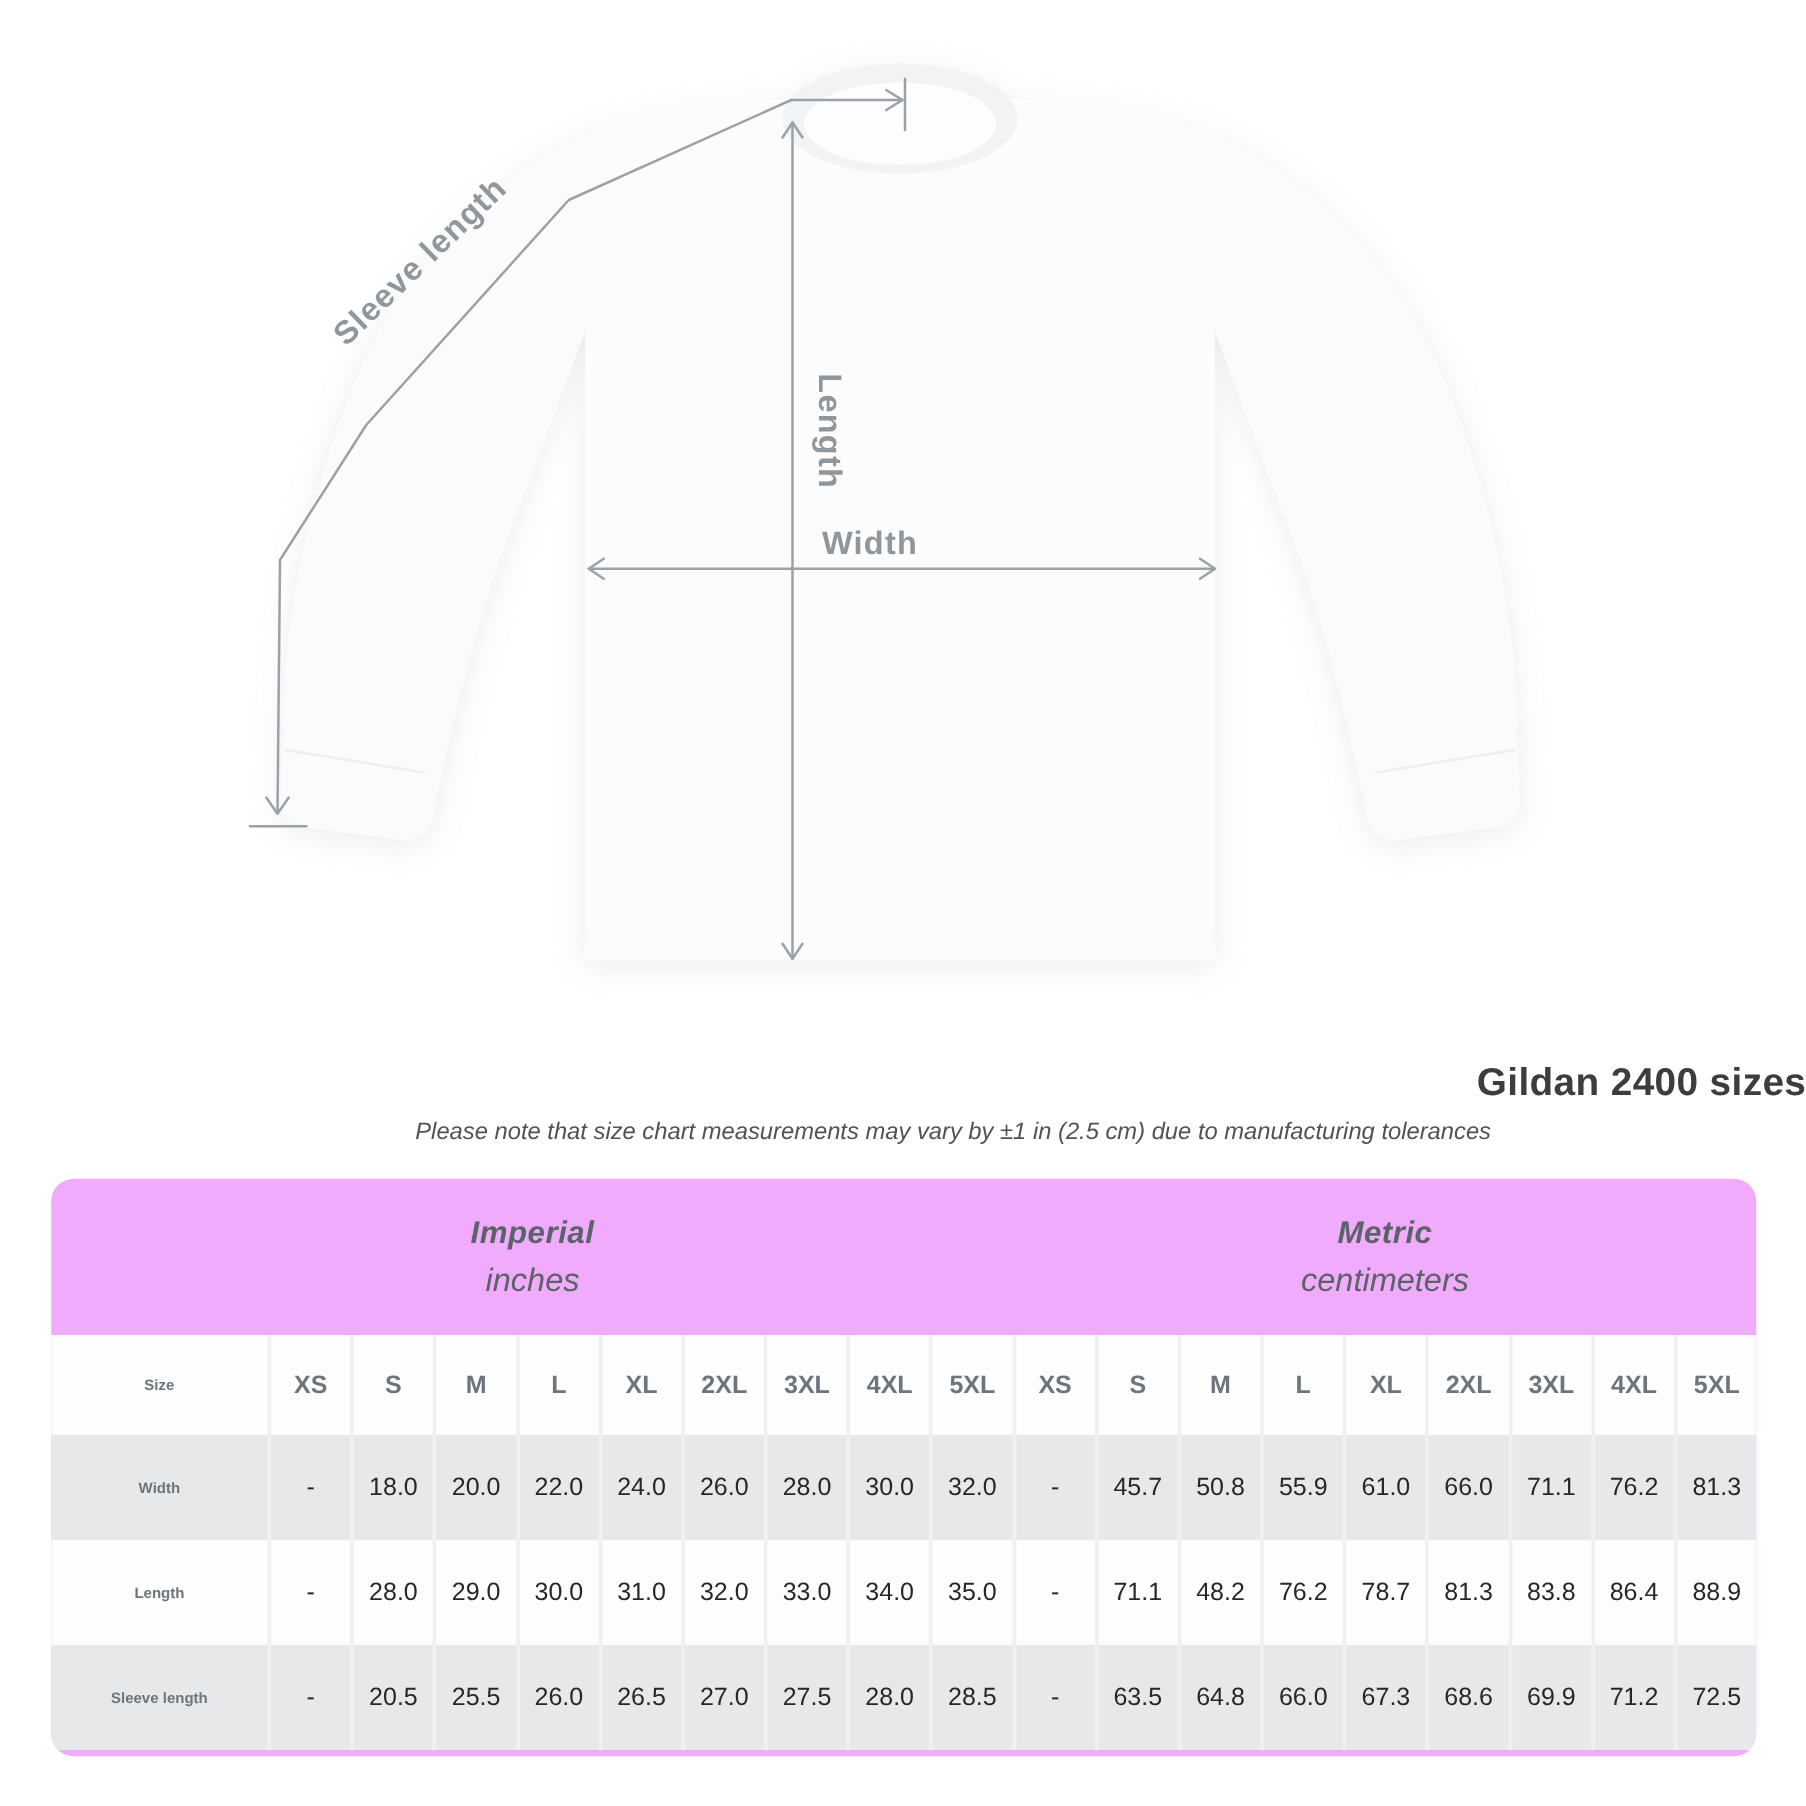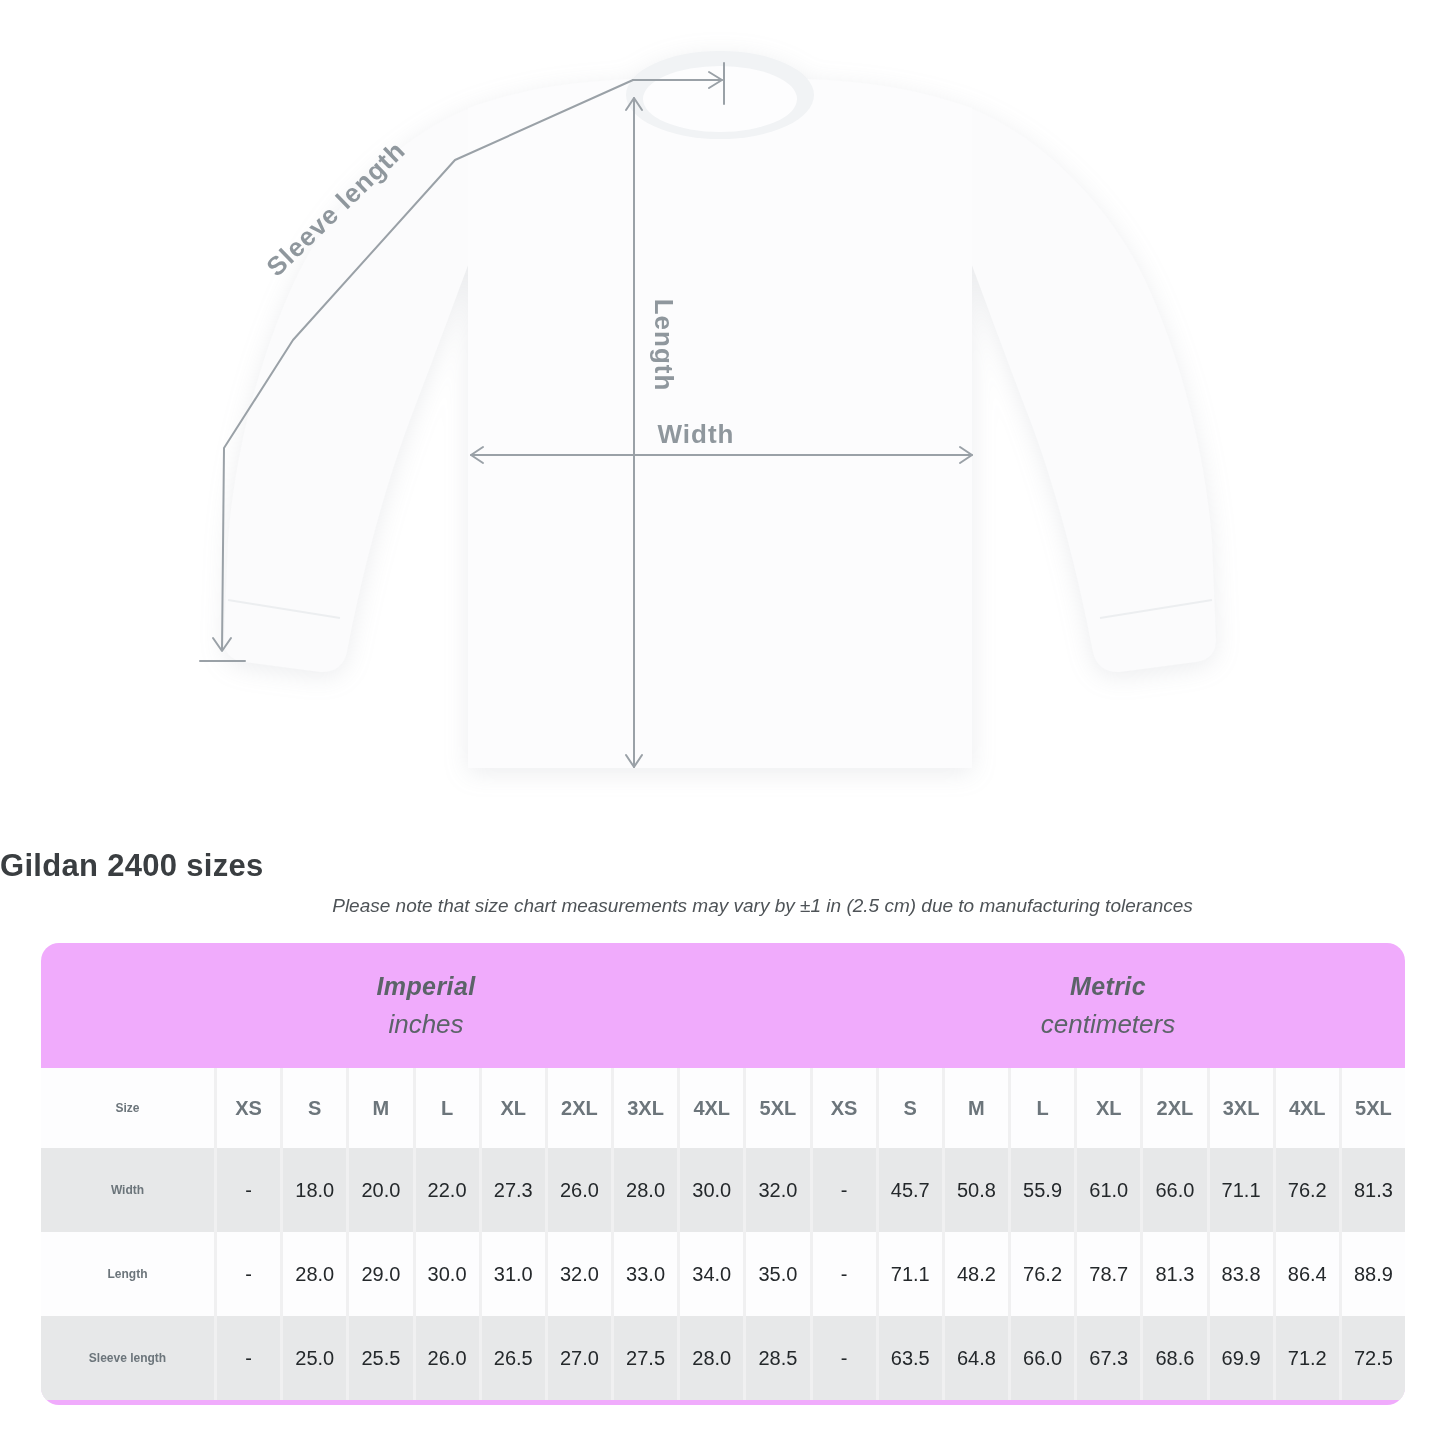--- a/index.html
+++ b/index.html
@@ -4,21 +4,21 @@
 <style>
   html,body{margin:0;padding:0;background:#ffffff;}
   body{
     width:1445px;height:1445px;position:relative;overflow:hidden;
     font-family:"Liberation Sans", sans-serif;
   }
   
   .diagram{position:absolute;top:0;left:0;width:1445px;height:810px;}
   
   .page-title{
-    position:absolute;top:848px;left:0;width:1445px;text-align:left;
+    position:absolute;top:848px;left:0;width:1445px;text-align:right;
     font-size:31px;font-weight:bold;color:#3a3e41;letter-spacing:.3px;
   }
   .page-subtitle{
     position:absolute;top:895px;left:0;width:1445px;text-align:center;
     font-size:19px;font-style:italic;color:#4e5357;padding-left:40px;
   }
   
   .size-table{
     position:absolute;top:943px;left:41px;width:1364px;height:462px;
     background:#f0abfc;border-radius:18px;overflow:hidden;
@@ -126,21 +126,21 @@
       <div class="cell rw hdr">XL</div>
       <div class="cell rw hdr">2XL</div>
       <div class="cell rw hdr">3XL</div>
       <div class="cell rw hdr">4XL</div>
       <div class="cell rw hdr">5XL</div>
       <div class="cell rg hdr lab">Width</div>
       <div class="cell rg val">-</div>
       <div class="cell rg val">18.0</div>
       <div class="cell rg val">20.0</div>
       <div class="cell rg val">22.0</div>
-      <div class="cell rg val">27.3</div>
+      <div class="cell rg val">24.0</div>
       <div class="cell rg val">26.0</div>
       <div class="cell rg val">28.0</div>
       <div class="cell rg val">30.0</div>
       <div class="cell rg val">32.0</div>
       <div class="cell rg val">-</div>
       <div class="cell rg val">45.7</div>
       <div class="cell rg val">50.8</div>
       <div class="cell rg val">55.9</div>
       <div class="cell rg val">61.0</div>
       <div class="cell rg val">66.0</div>
@@ -161,21 +161,21 @@
       <div class="cell rw val">71.1</div>
       <div class="cell rw val">48.2</div>
       <div class="cell rw val">76.2</div>
       <div class="cell rw val">78.7</div>
       <div class="cell rw val">81.3</div>
       <div class="cell rw val">83.8</div>
       <div class="cell rw val">86.4</div>
       <div class="cell rw val">88.9</div>
       <div class="cell rg hdr lab">Sleeve length</div>
       <div class="cell rg val">-</div>
-      <div class="cell rg val">25.0</div>
+      <div class="cell rg val">20.5</div>
       <div class="cell rg val">25.5</div>
       <div class="cell rg val">26.0</div>
       <div class="cell rg val">26.5</div>
       <div class="cell rg val">27.0</div>
       <div class="cell rg val">27.5</div>
       <div class="cell rg val">28.0</div>
       <div class="cell rg val">28.5</div>
       <div class="cell rg val">-</div>
       <div class="cell rg val">63.5</div>
       <div class="cell rg val">64.8</div>

